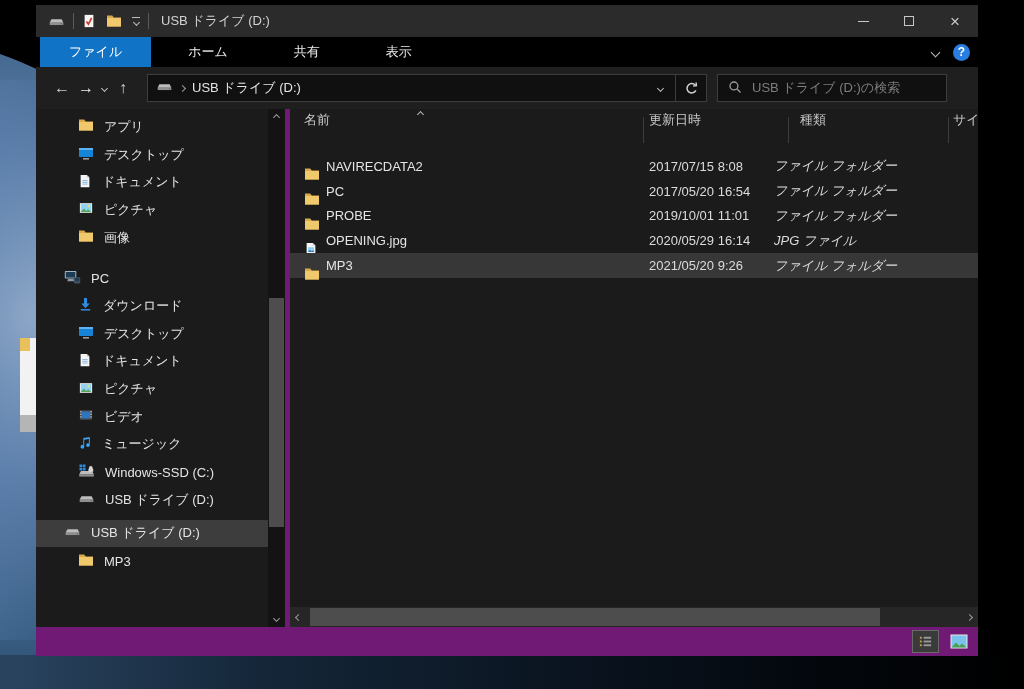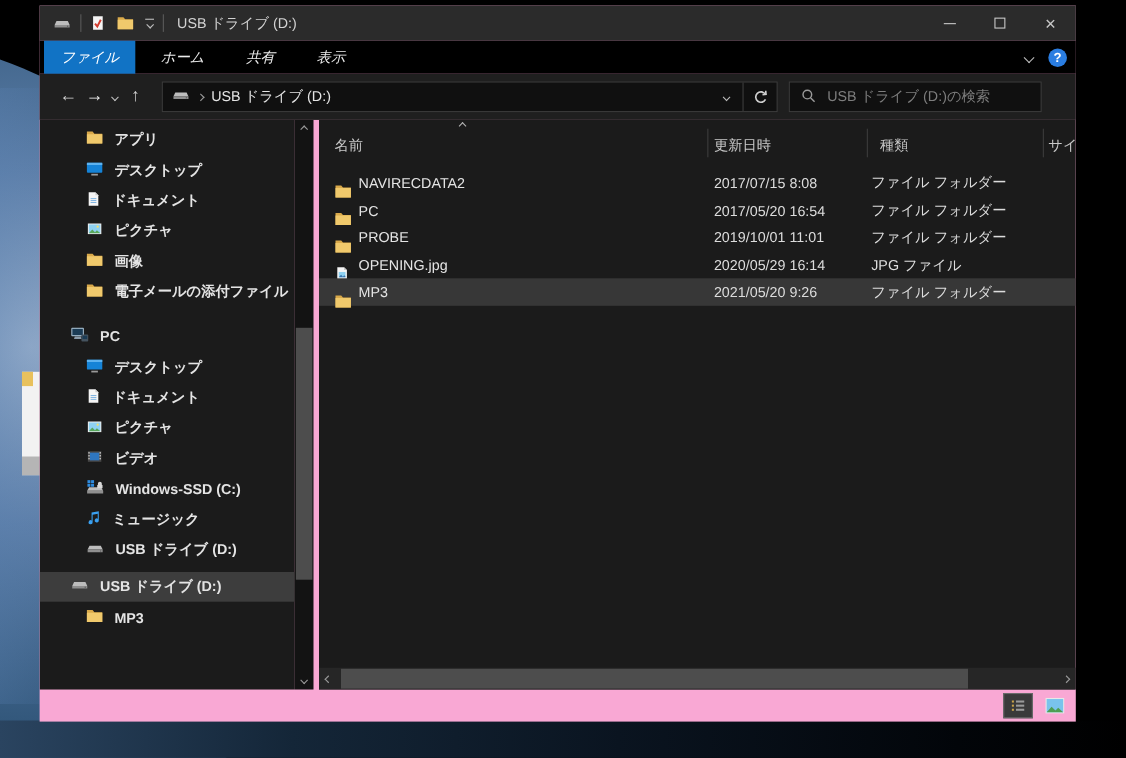--- a/index.html
+++ b/index.html
@@ -12,40 +12,40 @@
     background:radial-gradient(circle at 70% 34%, #93abc9 0%, #5d7fa9 20%, #33587c 42%, #163251 64%, #071629 82%, #010508 100%); }
   .earth-glow { position:absolute; left:0; top:80px; width:60px; height:560px;
     background:linear-gradient(to right, rgba(90,130,180,0.25), transparent); }
   .horizon { position:absolute; left:0; bottom:0; width:1024px; height:34px;
     background:linear-gradient(to right, #2a4460 0%, #142638 26%, #0a1420 55%, #020509 85%, #000 100%); }
   .mini-window { position:absolute; left:20px; top:338px; width:18px; height:94px; background:#f2f2f2; }
   .mini-window .mw-top { height:13px; background:#e8c15c; width:10px; }
   .mini-window .mw-bottom { position:absolute; bottom:0; left:0; right:0; height:17px; background:#b5b5b5; }
 
   
-  .window { position:absolute; left:36px; top:5px; width:942px; height:651px; background:#f9a8d4;
+  .window { position:absolute; left:36px; top:5px; width:942px; height:651px; background:#701a75;
     color:#e4e4e4; font-size:13px; }
 
   
   .titlebar { height:32px; background:#2b2b2b; display:flex; align-items:center; padding-left:12px; }
   .titlebar svg { display:block; }
   .tb-sep { width:1px; height:16px; background:#5a5a5a; margin:0 8px; }
   .qat { display:flex; align-items:center; gap:10px; }
   .qat-drop { display:flex; flex-direction:column; align-items:center; gap:2px; color:#bdbdbd; }
   .qat-drop .bar { width:8px; height:1px; background:#bdbdbd; }
   .title-text { color:#d2d2d2; margin-left:4px; white-space:nowrap; }
   .win-controls { margin-left:auto; display:flex; height:32px; }
   .wc { width:46px; height:32px; display:flex; align-items:center; justify-content:center; color:#c8c8c8; }
   .wc .min-bar { width:11px; height:1px; background:#c8c8c8; }
   .wc .max-box { width:10px; height:10px; border:1px solid #c8c8c8; }
   .wc.close { font-size:17px; line-height:1; }
 
   
   .ribbon { height:30px; background:#000; display:flex; align-items:stretch; padding-left:4px; position:relative; }
-  .rtab { display:flex; align-items:center; padding:0 15px; color:#ececec; cursor:default;font-style:italic; }
+  .rtab { display:flex; align-items:center; padding:0 29px; color:#ececec; cursor:default; }
   .rtab.active { background:#1173c5; color:#fff; }
   .rtab + .rtab { margin-left:8px; }
   .ribbon-right { position:absolute; right:8px; top:0; height:30px; display:flex; align-items:center; gap:14px; }
   .help-circle { width:17px; height:17px; border-radius:50%; background:#2a7de1; color:#fff;
     display:flex; align-items:center; justify-content:center; font-size:12px; font-weight:bold; }
 
   
   .chev { display:inline-block; width:7px; height:7px; border-right:1.5px solid currentColor;
     border-bottom:1.5px solid currentColor; transform:rotate(45deg); }
   .chev.up { transform:rotate(-135deg); }
@@ -62,45 +62,45 @@
   .addr { width:560px; margin-left:12px; }
   .addr-crumbs { display:flex; align-items:center; gap:7px; padding-left:8px; flex:1; overflow:hidden; white-space:nowrap; }
   .addr-btn { width:30px; height:100%; display:flex; align-items:center; justify-content:center; color:#bdbdbd; }
   .addr-sep { width:1px; height:100%; background:#3d3d3d; }
   .search { width:230px; margin-left:10px; padding-left:10px; gap:10px; }
   .placeholder { color:#7d7d7d; white-space:nowrap; overflow:hidden; }
 
   
   .main { position:absolute; top:104px; left:0; right:0; bottom:29px; overflow:hidden; }
   .sidebar { position:absolute; left:0; top:0; width:232px; bottom:0; background:#1b1b1b; overflow:hidden; }
-  .side-list { padding-top:4px;font-weight:bold; }
+  .side-list { padding-top:4px; }
   .s-item { height:27.7px; display:flex; align-items:center; gap:10px; padding-left:42px; white-space:nowrap; }
   .s-item.root { padding-left:28px; }
   .s-item.selected { background:#3d3d3d; }
   .s-gap1 { height:13px; } .s-gap2 { height:6px; }
   .s-item svg { flex:0 0 auto; }
 
   .v-scroll { position:absolute; left:232px; top:0; width:17px; bottom:0; background:#131313; }
   .v-arrow { position:absolute; left:0; width:17px; height:17px; display:flex; align-items:center; justify-content:center; color:#9a9a9a; }
   .v-arrow.down { bottom:0; }
   .v-thumb { position:absolute; left:1px; right:1px; top:189px; height:229px; background:#4d4d4d; }
 
   
   .pane { position:absolute; left:254px; right:0; top:0; bottom:0; background:#1b1b1b; overflow:hidden; }
   .cols { position:absolute; top:0; left:0; right:0; height:39px; color:#c9c9c9; }
-  .col-label { position:absolute; top:14px; white-space:nowrap;text-align:center; }
+  .col-label { position:absolute; top:2px; white-space:nowrap;text-align:center; }
   .col-sep { position:absolute; top:8px; width:1px; height:26px; background:#3c3c3c; }
   .sort-caret { position:absolute; left:128px; top:3px; color:#b5b5b5; }
   .rows { position:absolute; top:45px; left:0; right:0; }
   .row { height:24.8px; position:relative; display:flex; align-items:center; }
   .row.selected { background:#373737; }
   .row svg { position:absolute; left:14px; }
   .c-name { position:absolute; left:36px; white-space:nowrap; }
   .c-date { position:absolute; left:359px; white-space:nowrap; color:#dcdcdc; }
-  .c-type { position:absolute; left:502px; white-space:nowrap; color:#dcdcdc; }
+  .c-type { position:absolute; left:484px; white-space:nowrap; color:#dcdcdc;font-style:italic; }
 
   .h-scroll { position:absolute; left:0; right:0; bottom:0; height:20px; background:#262626; }
   .h-arrow { position:absolute; top:0; width:17px; height:20px; display:flex; align-items:center; justify-content:center; color:#9a9a9a; }
   .h-arrow.left { left:0; } .h-arrow.right { right:0; }
   .h-thumb { position:absolute; left:20px; width:570px; top:1px; bottom:1px; background:#4d4d4d; }
 
   
   .statusbar { position:absolute; left:0; right:0; bottom:0; height:29px; background:#2e2e2e;
     display:flex; align-items:center; padding-left:14px; color:#d8d8d8; }
   .st-sep { width:1px; height:14px; background:#787878; margin:0 13px; }
@@ -251,37 +251,37 @@
               </svg></span>
             <span>ピクチャ</span>
           </div>
         <div class="s-item">
             <span><svg width="16" height="16" viewBox="0 0 16 16">
                 <path fill="#d9a94a" d="M1 2.6h5.2l1.6 1.9H15v9H1z"></path>
                 <path fill="#f0c96c" d="M1 5h14v8.5H1z"></path>
               </svg></span>
             <span>画像</span>
           </div>
-        <div class="s-item">
-            <span><svg width="16" height="16" viewBox="0 0 16 16">
-                <path fill="#d9a94a" d="M1 2.6h5.2l1.6 1.9H15v9H1z"></path>
-                <path fill="#f0c96c" d="M1 5h14v8.5H1z"></path>
-              </svg></span>
-            <span>電子メールの添付ファイル</span>
-          </div>
         <div class="s-gap1"></div>
         <div class="s-item root">
             <span><svg width="17" height="16" viewBox="0 0 17 16">
                 <rect x="0.8" y="2" width="11.5" height="7.6" rx="0.8" fill="#9fb6c8"></rect>
                 <rect x="1.8" y="3" width="9.5" height="5.6" fill="#1c3c55"></rect>
                 <path fill="#8a9aa8" d="M4 10h5.5l.7 2.2H3.3z"></path>
                 <rect x="10" y="8.2" width="6.2" height="6.2" rx="0.8" fill="#45535f"></rect>
                 <rect x="11" y="9.2" width="4.2" height="3" fill="#1c3c55"></rect>
               </svg></span>
             <span>PC</span>
+          </div>
+        <div class="s-item">
+            <span><svg width="15" height="16" viewBox="0 0 16 16">
+                <path fill="#2e8ce0" d="M6.4 1.5h3.2v6h2.9L8 12.6 3.5 7.5h2.9z"></path>
+                <rect x="3" y="13.4" width="10" height="1.6" fill="#2e8ce0"></rect>
+              </svg></span>
+            <span>ダウンロード</span>
           </div>
         <div class="s-item">
             <span><svg width="16" height="16" viewBox="0 0 16 16">
                 <rect x="1" y="3" width="14" height="9" rx="0.8" fill="#1583d7"></rect>
                 <path fill="#5db2ef" d="M1 3h14v2H1z"></path>
                 <rect x="5" y="13" width="6" height="1.6" fill="#9a9a9a"></rect>
               </svg></span>
             <span>デスクトップ</span>
           </div>
         <div class="s-item">
@@ -312,38 +312,38 @@
                   <rect x="1.6" y="6.4" width="1.2" height="1.6"></rect>
                   <rect x="1.6" y="9.4" width="1.2" height="1.6"></rect>
                   <rect x="13.2" y="3.4" width="1.2" height="1.6"></rect>
                   <rect x="13.2" y="6.4" width="1.2" height="1.6"></rect>
                   <rect x="13.2" y="9.4" width="1.2" height="1.6"></rect>
                 </g>
               </svg></span>
             <span>ビデオ</span>
           </div>
         <div class="s-item">
+            <span><svg width="14" height="16" viewBox="0 0 16 16">
+                <path fill="#3aa0f0" d="M6 2.2l7.5-1.2v9.4a2.1 2.1 0 1 1-1.1-1.8V3.4L7.1 4.4v7.9a2.1 2.1 0 1 1-1.1-1.8z"></path>
+              </svg></span>
+            <span>ミュージック</span>
+          </div>
+        <div class="s-item">
             <span><svg width="17" height="16" viewBox="0 0 17 16">
                 <path fill="#bdbdbd" d="M3 8h11l1.8 3.2H1.2z"></path>
                 <path fill="#8f8f8f" d="M1.2 11.2h14.6v2.4H1.2z"></path>
                 <g fill="#2e8ce0">
                   <rect x="1.5" y="1.5" width="2.7" height="2.7"></rect>
                   <rect x="4.8" y="1.5" width="2.7" height="2.7"></rect>
                   <rect x="1.5" y="4.8" width="2.7" height="2.7"></rect>
                   <rect x="4.8" y="4.8" width="2.7" height="2.7"></rect>
                 </g>
                 <path fill="#d8d8d8" d="M11 5.8v-1a1.8 1.8 0 0 1 3.6 0v1h.6v3h-4.8v-3z"></path>
               </svg></span>
             <span>Windows-SSD (C:)</span>
-          </div>
-        <div class="s-item">
-            <span><svg width="14" height="16" viewBox="0 0 16 16">
-                <path fill="#3aa0f0" d="M6 2.2l7.5-1.2v9.4a2.1 2.1 0 1 1-1.1-1.8V3.4L7.1 4.4v7.9a2.1 2.1 0 1 1-1.1-1.8z"></path>
-              </svg></span>
-            <span>ミュージック</span>
           </div>
         <div class="s-item">
             <span><svg width="17" height="15" viewBox="0 0 17 16">
                 <path fill="#bdbdbd" d="M3 5.5h11l1.8 3.7H1.2z"></path>
                 <path fill="#8f8f8f" d="M1.2 9.2h14.6v2.6H1.2z"></path>
                 <circle cx="13.8" cy="10.5" r="0.7" fill="#5f5f5f"></circle>
               </svg></span>
             <span>USB ドライブ (D:)</span>
           </div>
         <div class="s-gap2"></div>

